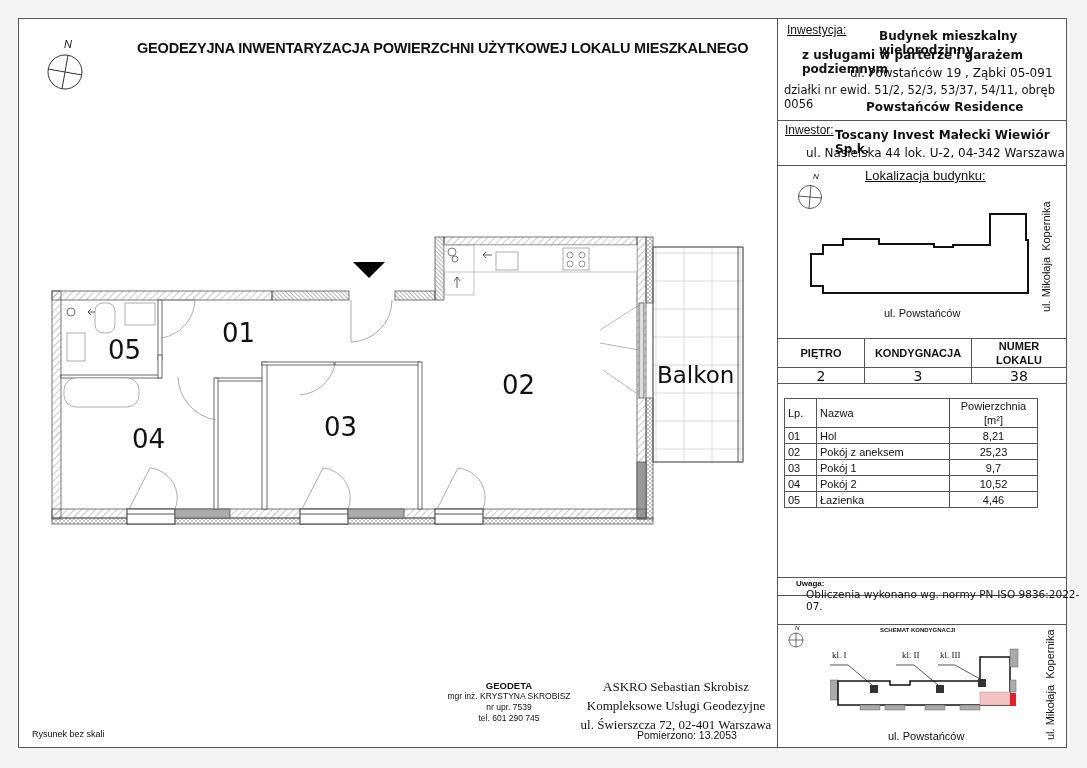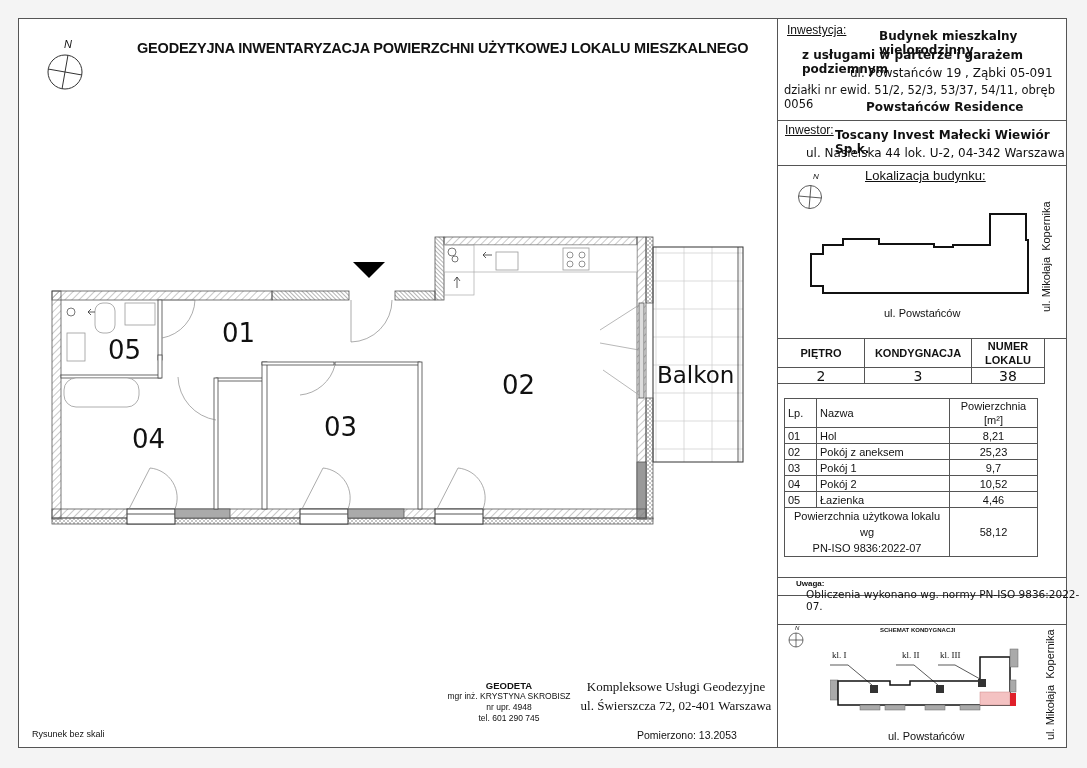--- a/index.html
+++ b/index.html
@@ -160,21 +160,21 @@
     <circle cx="13" cy="13" r="11.5" fill="none" stroke="#333" stroke-width="0.8"></circle>
     <line x1="14" y1="1.5" x2="12" y2="24.5" stroke="#333" stroke-width="0.8"></line>
     <line x1="1.5" y1="12" x2="24.5" y2="14" stroke="#333" stroke-width="0.8"></line>
   </svg>
   <svg class="abs" style="left:808px;top:210px;" width="226" height="88">
     <path d="M3 44 L3 76 L15 76 L15 83 L220 83 L220 30 L218 30 L218 4 L182 4 L182 35 L145 35 L145 37 L126 37 L126 34 L71 34 L71 29 L35 29 L35 35 L15 35 L15 44 Z" fill="none" stroke="#111" stroke-width="2"></path>
   </svg>
   <div class="abs" style="left:884px;top:307px;font-size:11px;">ul. Powstańców</div>
   <div class="abs" style="left:1040px;top:312px;font-size:11px;transform:rotate(-90deg);transform-origin:0 0;white-space:pre;">ul. Mikołaja  Kopernika</div>
 
-  <table class="info" style="left:777px;top:338px;width:268px;">
+  <table class="info" style="left:777px;top:338px;width:290px;">
     <tbody>
         <tr class="hdr3">
       <td style="width:80px;">PIĘTRO</td>
       <td style="width:100px;">KONDYGNACJA</td>
       <td>NUMER LOKALU</td>
     </tr>
     <tr class="val3">
       <td>2</td>
       <td>3</td>
       <td>38</td>
@@ -206,27 +206,20 @@
     </tr>
     <tr>
       <td>04</td>
       <td>Pokój 2</td>
       <td style="text-align:center;">10,52</td>
     </tr>
     <tr>
       <td>05</td>
       <td>Łazienka</td>
       <td style="text-align:center;">4,46</td>
-    </tr>
-    <tr>
-      <td colspan="2" style="text-align:center;height:32px;line-height:16px;">
-        <span>Powierzchnia użytkowa lokalu wg</span><br>
-        <span>PN-ISO 9836:2022-07</span>
-      </td>
-      <td style="text-align:center;">58,12</td>
     </tr>
   </tbody>
     </table>
 
   <div class="abs" style="left:781px;top:579px;font-size:8px;font-weight:bold;padding-left:15px;">Uwaga:</div>
   <div class="abs dv" style="left:806px;top:588px;font-size:10.5px;">Obliczenia wykonano wg. normy PN-ISO 9836:2022-07.</div>
 
   <div class="abs" style="left:880px;top:627px;font-size:6px;font-weight:bold;">SCHEMAT KONDYGNACJI</div>
   <div class="compass-n" style="left:795px;top:625px;font-size:6px;">N</div>
   <svg class="abs" style="left:788px;top:632px;" width="16" height="16">
@@ -257,22 +250,23 @@
   </svg>
   <div class="abs serif" style="left:832px;top:650px;font-size:9px;">kl. I</div>
   <div class="abs serif" style="left:902px;top:650px;font-size:9px;">kl. II</div>
   <div class="abs serif" style="left:940px;top:650px;font-size:9px;">kl. III</div>
   <div class="abs" style="left:888px;top:730px;font-size:11px;">ul. Powstańców</div>
   <div class="abs" style="left:1044px;top:740px;font-size:11px;transform:rotate(-90deg);transform-origin:0 0;white-space:pre;">ul. Mikołaja  Kopernika</div>
 
   <div class="abs" style="left:435px;top:680px;width:148px;text-align:center;font-size:8.5px;line-height:11px;">
     <div style="font-weight:bold;font-size:9.5px;">GEODETA</div>
     <div>mgr inż. KRYSTYNA SKROBISZ</div>
-    <div>nr upr. 4948</div>
+    <div>nr upr. 7539</div>
     <div>tel. 601 290 745</div>
   </div>
 
   <div class="abs serif" style="left:578px;top:677px;width:196px;text-align:center;font-size:13px;line-height:19px;">
+    <div>ASKRO Sebastian Skrobisz</div>
     <div>Kompleksowe Usługi Geodezyjne</div>
     <div>ul. Świerszcza 72, 02-401 Warszawa</div>
   </div>
   <div class="abs" style="left:637px;top:729px;font-size:10.5px;">Pomierzono: 13.2053</div>
 </div>
 
 </body></html>

